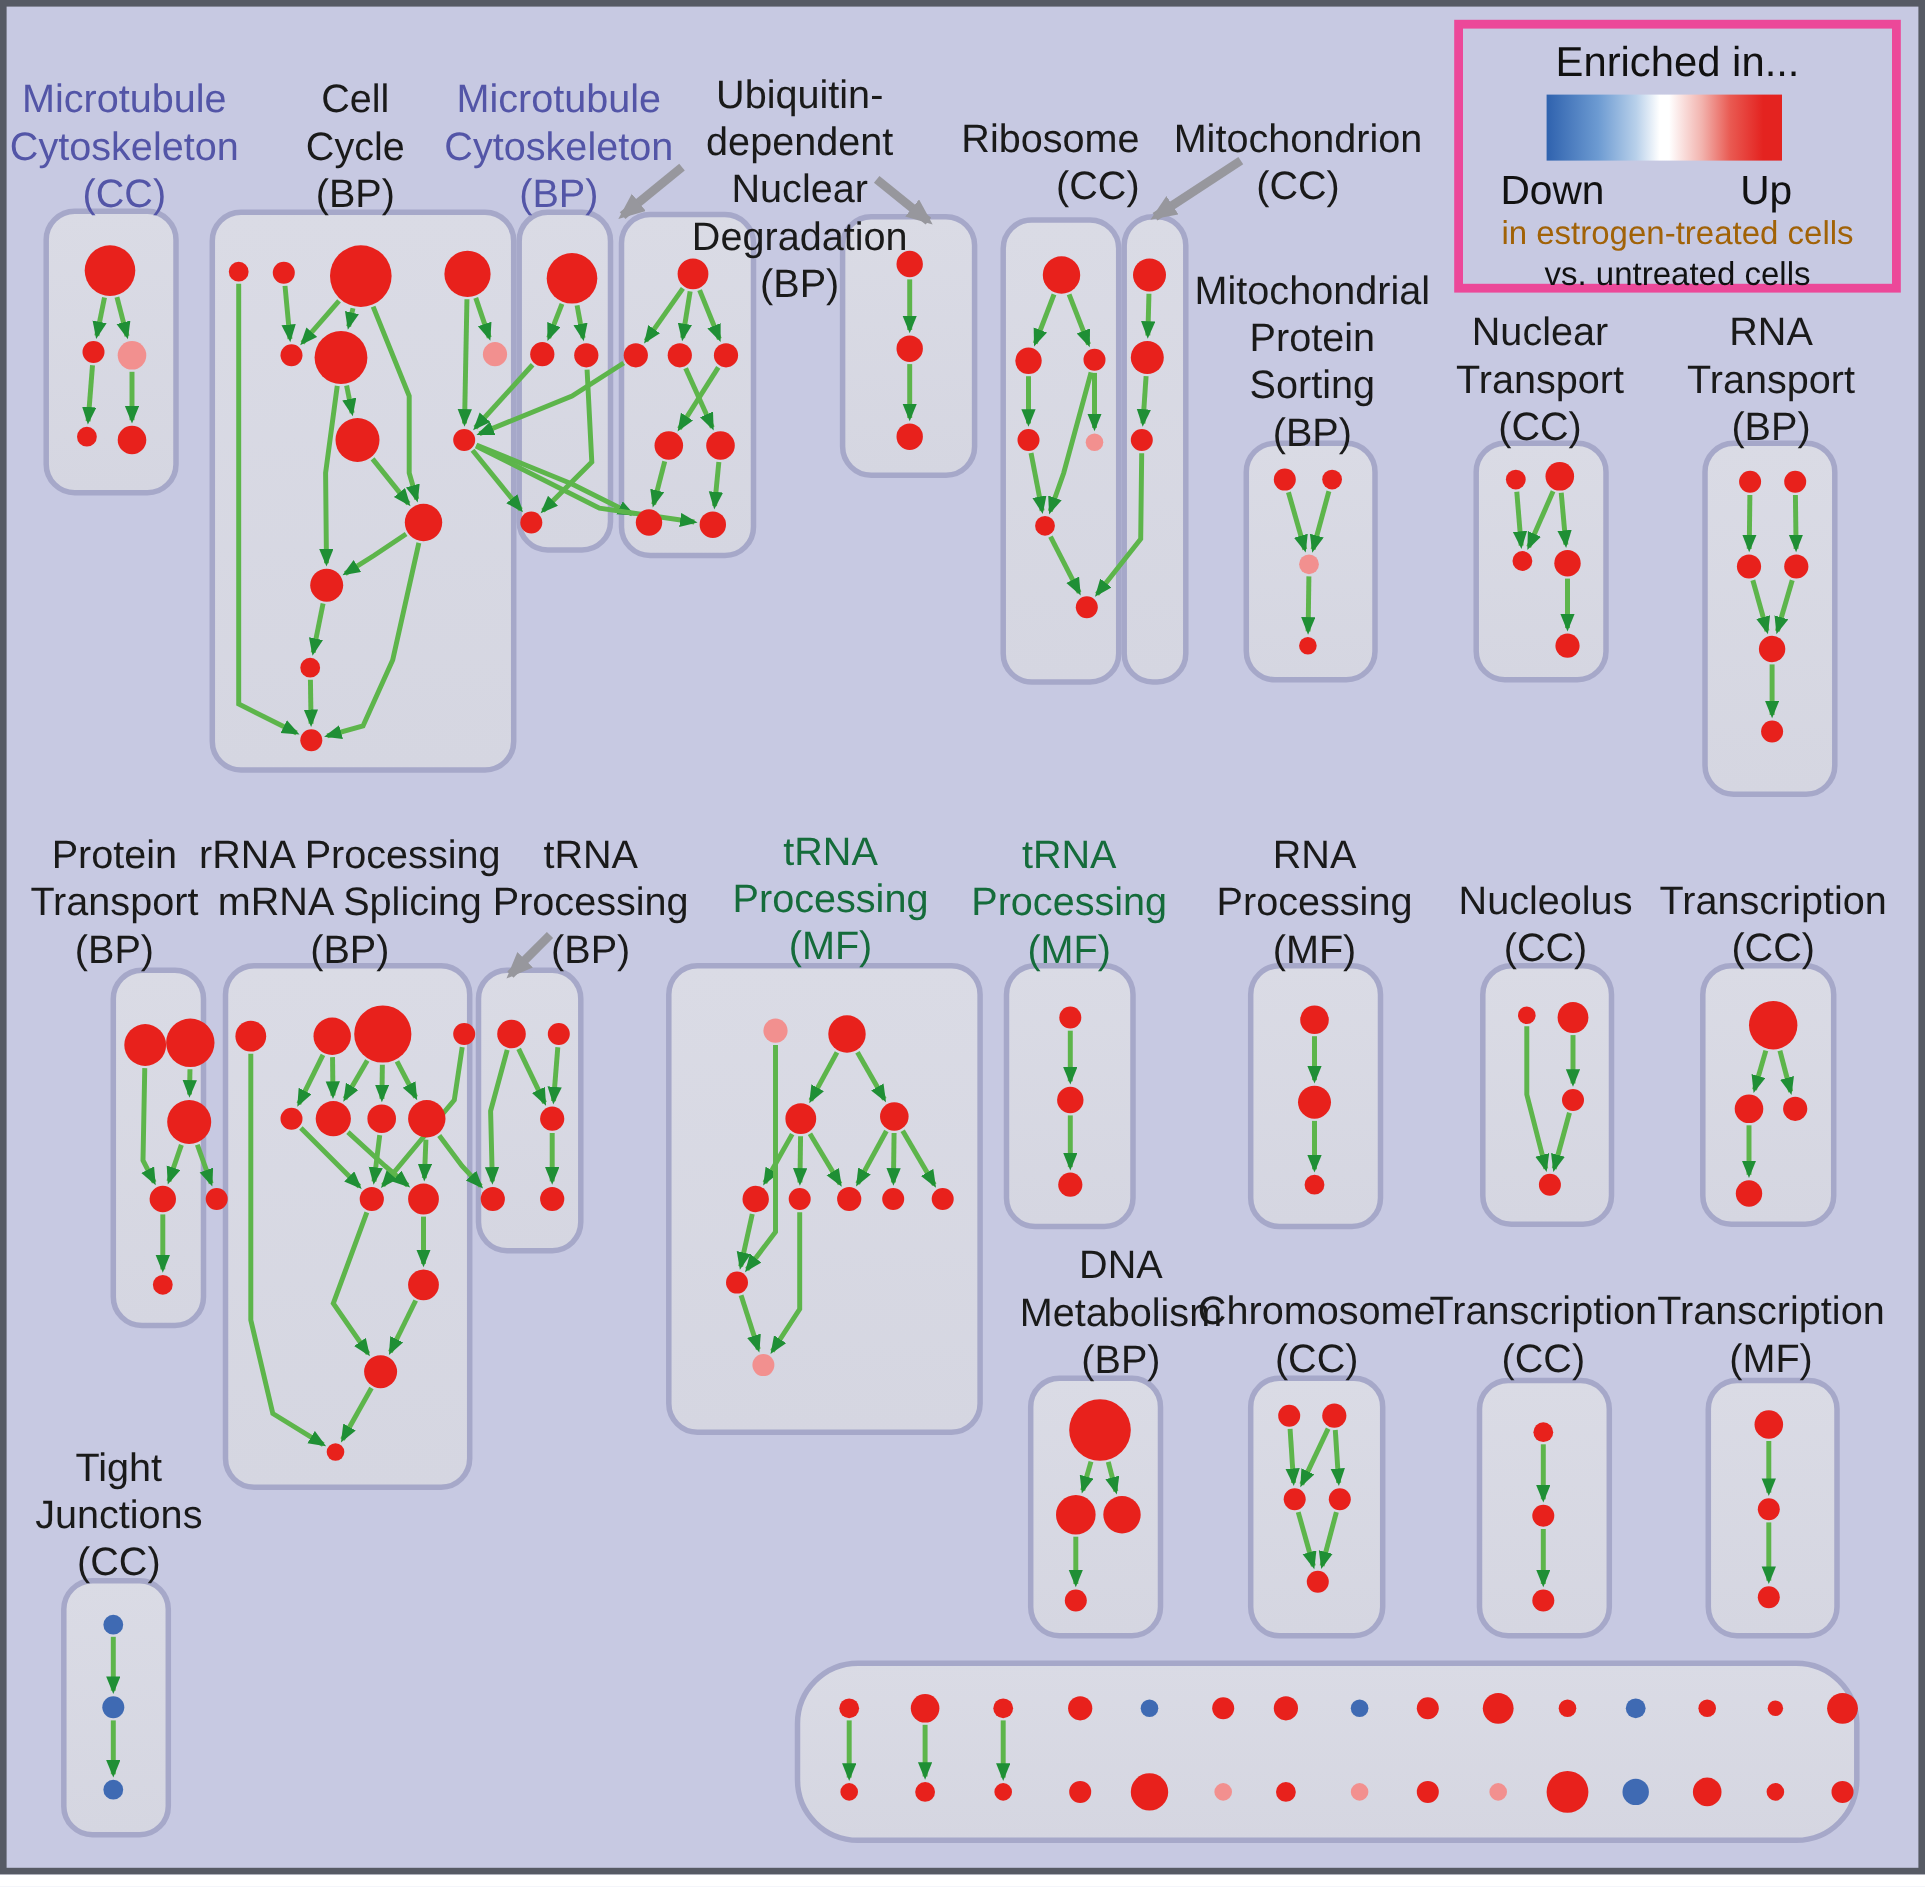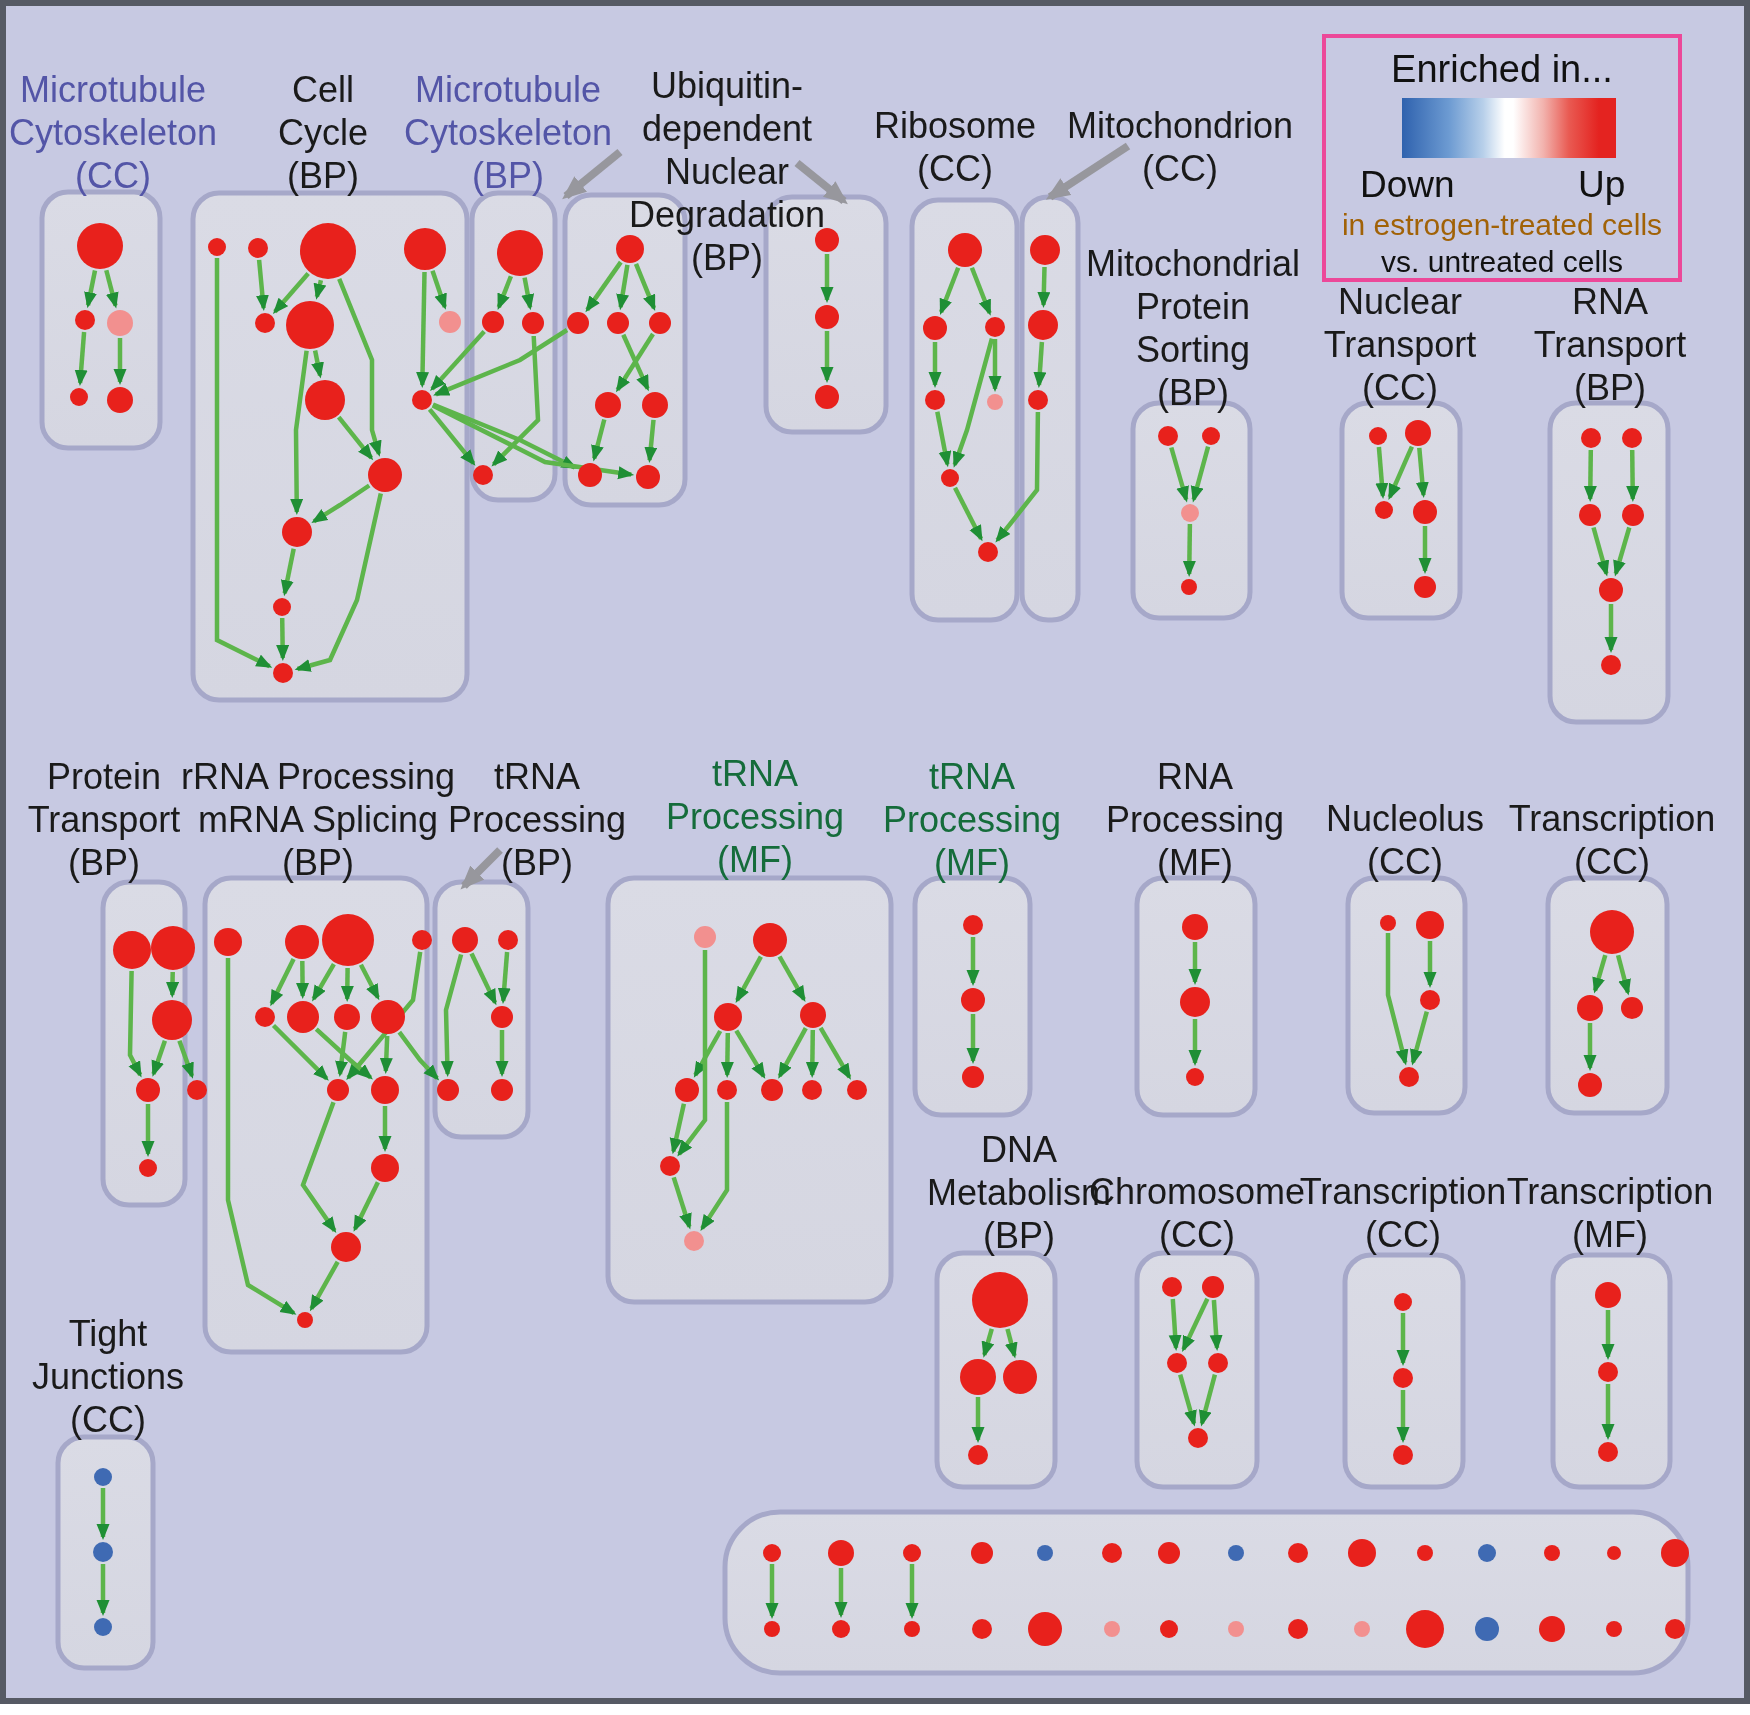--- a/index.html
+++ b/index.html
@@ -8,22 +8,22 @@
           border:6px solid #565a64;box-sizing:border-box;}
   svg#diagram{position:absolute;left:0;top:0;width:1750px;height:1715px;}
   .box{fill:url(#boxfill);stroke:#a6a8c9;stroke-width:5;}
   .edge{fill:none;stroke:#5db54b;stroke-width:4.5;}
   .grayline{stroke:#97979d;stroke-width:8;fill:none;}
   .lab{position:absolute;transform:translateX(-50%);text-align:center;font-size:36px;
        line-height:43px;white-space:pre-line;color:#1a1a1a;letter-spacing:0;}
   .lab.purple{color:#5355a7;}
   .lab.green{color:#156c3b;}
   .note{position:absolute;font-size:35px;line-height:45px;white-space:pre-line;color:#111;}
-  #legend{position:absolute;left:1322px;top:34px;width:360px;height:248px;
-          border:4px solid #ec4899;box-sizing:border-box;}
+  #legend{position:absolute;left:1322px;top:18px;width:406px;height:248px;
+          border:8px solid #ec4899;box-sizing:border-box;}
   #legend .ltitle{position:absolute;left:0;top:10px;width:100%;text-align:center;font-size:38px;color:#111;}
   #legend .lbar{position:absolute;left:76px;top:60px;width:214px;height:60px;
         background:linear-gradient(90deg,#2f62ae 0%,#6d9bd2 22%,#b8d0ea 38%,#ffffff 48%,#ffffff 52%,#f2b3ae 66%,#e95a52 78%,#e42320 92%,#e42320 100%);}
   #legend .ldown{position:absolute;left:34px;top:126px;font-size:37px;color:#111;}
   #legend .lup{position:absolute;left:252px;top:126px;font-size:37px;color:#111;}
   #legend .lcap1{position:absolute;left:0;top:170px;width:100%;text-align:center;font-size:30px;color:#a16207;}
   #legend .lcap2{position:absolute;left:0;top:207px;width:100%;text-align:center;font-size:30px;color:#111;}
 </style>
 </head>
 <body>
@@ -366,21 +366,21 @@
 Cycle
 (BP)</div>
       <div class="lab purple" style="left: 508px; top: 68px;">Microtubule
 Cytoskeleton
 (BP)</div>
       <div class="lab" style="left: 727px; top: 64px;">Ubiquitin-
 dependent
 Nuclear
 Degradation
 (BP)</div>
-      <div class="lab" style="left: 955px; top: 104px;">Ribosome
+      <div class="lab" style="left: 955px; top: 104px; text-align: right;">Ribosome
 (CC)</div>
       <div class="lab" style="left: 1180px; top: 104px;">Mitochondrion
 (CC)</div>
       <div class="lab" style="left: 1193px; top: 242px; text-align: center;">Mitochondrial
 Protein
 Sorting
 (BP)</div>
       <div class="lab" style="left: 1400px; top: 280px;">Nuclear
 Transport
 (CC)</div>

